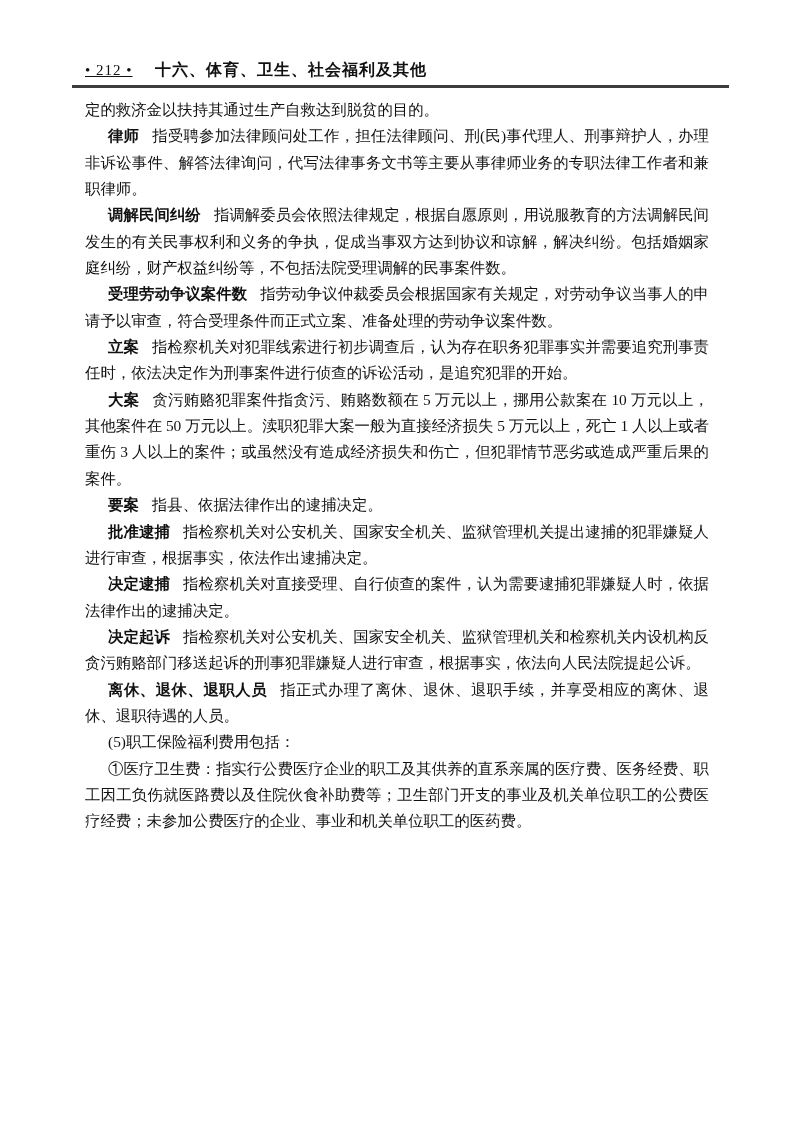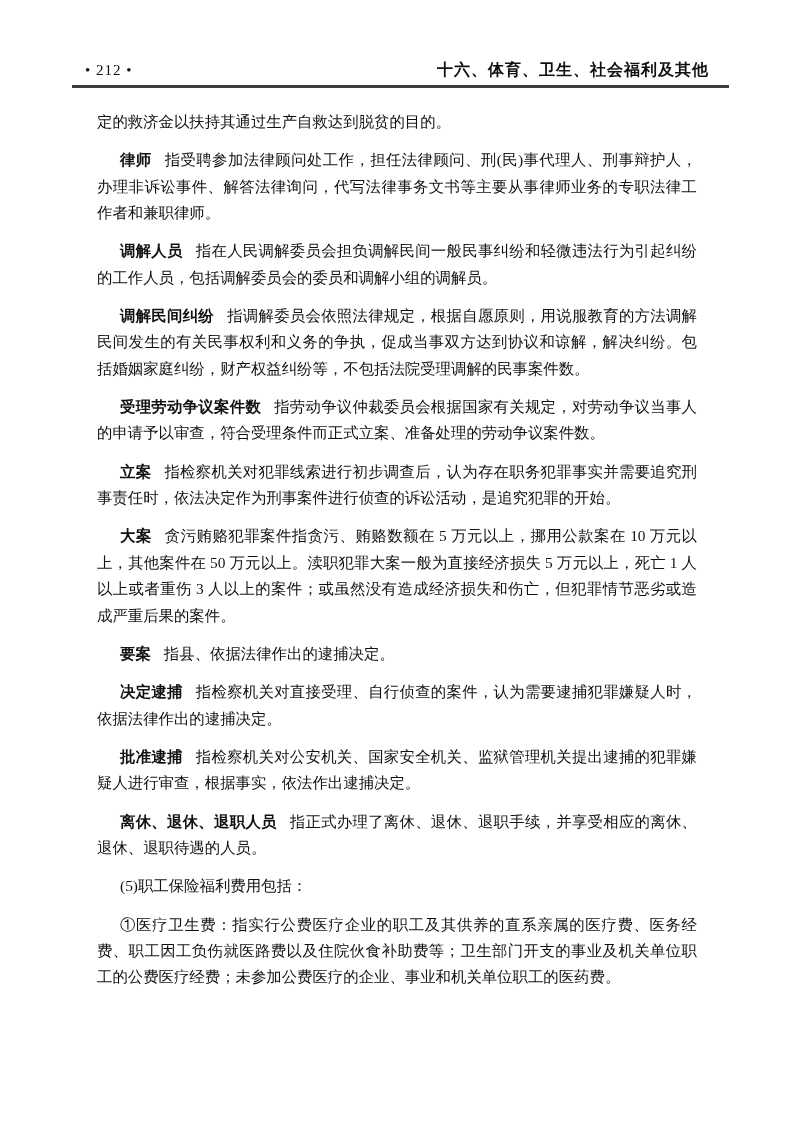--- a/index.html
+++ b/index.html
@@ -22,24 +22,25 @@
     left: 85px;
     right: 85px;
     display: flex;
     align-items: baseline;
   }
   .page-num {
     font-size: 15px;
     min-width: 70px;
     letter-spacing: 1px;
     white-space: nowrap;
+    text-decoration: underline;
   }
   .section-title {
     flex: 1;
-    text-align: right;
+    text-align: left;
     font-family: "Liberation Sans", "DejaVu Sans", sans-serif;
     font-weight: bold;
     font-size: 16px;
     letter-spacing: 1px;
     white-space: nowrap;
   }
   .rule {
     position: absolute;
     top: 85px;
     left: 72px;
@@ -47,21 +48,21 @@
     height: 3px;
     background: #3d3d3d;
   }
   .content {
     position: absolute;
     top: 97px;
     left: 85px;
     width: 624px;
   }
   .para {
-    margin: 12px;
+    margin: 0;
     font-size: 15.4px;
     line-height: 26.35px;
     text-align: justify;
     text-justify: inter-ideograph;
     text-indent: 23px;
   }
   .para.no-indent {
     text-indent: 0;
   }
   .term {
@@ -85,23 +86,20 @@
   <p class="para no-indent">
     <span class="def">定的救济金以扶持其通过生产自救达到脱贫的目的。</span>
   </p>
 
   <p class="para">
     <span class="term">律师</span><span class="def">指受聘参加法律顾问处工作，担任法律顾问、刑(民)事代理人、刑事辩护人，办理非诉讼事件、解答法律询问，代写法律事务文书等主要从事律师业务的专职法律工作者和兼职律师。</span>
   </p>
 
 
 
-  <p class="para">
-    <span class="term">调解人员</span><span class="def">指在人民调解委员会担负调解民间一般民事纠纷和轻微违法行为引起纠纷的工作人员，包括调解委员会的委员和调解小组的调解员。</span>
-  </p>
 
   <p class="para">
     <span class="term">调解民间纠纷</span><span class="def">指调解委员会依照法律规定，根据自愿原则，用说服教育的方法调解民间发生的有关民事权利和义务的争执，促成当事双方达到协议和谅解，解决纠纷。包括婚姻家庭纠纷，财产权益纠纷等，不包括法院受理调解的民事案件数。</span>
   </p>
 
   <p class="para">
     <span class="term">受理劳动争议案件数</span><span class="def">指劳动争议仲裁委员会根据国家有关规定，对劳动争议当事人的申请予以审查，符合受理条件而正式立案、准备处理的劳动争议案件数。</span>
   </p>
 
   <p class="para">
@@ -110,27 +108,30 @@
 
   <p class="para">
     <span class="term">大案</span><span class="def">贪污贿赂犯罪案件指贪污、贿赂数额在 5 万元以上，挪用公款案在 10 万元以上，其他案件在 50 万元以上。渎职犯罪大案一般为直接经济损失 5 万元以上，死亡 1 人以上或者重伤 3 人以上的案件；或虽然没有造成经济损失和伤亡，但犯罪情节恶劣或造成严重后果的案件。</span>
   </p>
 
   <p class="para">
     <span class="term">要案</span><span class="def">指县、依据法律作出的逮捕决定。</span>
   </p>
 
   <p class="para">
+    <span class="term">批准逮捕</span><span class="def">指检察机关对公安机关、国家安全机关、监狱管理机关提出逮捕的犯罪嫌疑人进行审查，根据事实，依法作出逮捕决定。</span>
+  </p>
+
+  <p class="para">
     <span class="term">决定逮捕</span><span class="def">指检察机关对直接受理、自行侦查的案件，认为需要逮捕犯罪嫌疑人时，依据法律作出的逮捕决定。</span>
   </p>
 
   <p class="para">
-    <span class="term">批准逮捕</span><span class="def">指检察机关对公安机关、国家安全机关、监狱管理机关提出逮捕的犯罪嫌疑人进行审查，根据事实，依法作出逮捕决定。</span>
+    <span class="term">决定起诉</span><span class="def">指检察机关对公安机关、国家安全机关、监狱管理机关和检察机关内设机构反贪污贿赂部门移送起诉的刑事犯罪嫌疑人进行审查，根据事实，依法向人民法院提起公诉。</span>
   </p>
-
 
   <p class="para">
     <span class="term">离休、退休、退职人员</span><span class="def">指正式办理了离休、退休、退职手续，并享受相应的离休、退休、退职待遇的人员。</span>
   </p>
 
 
   <p class="para">
     <span class="def">(5)职工保险福利费用包括：</span>
   </p>
 

